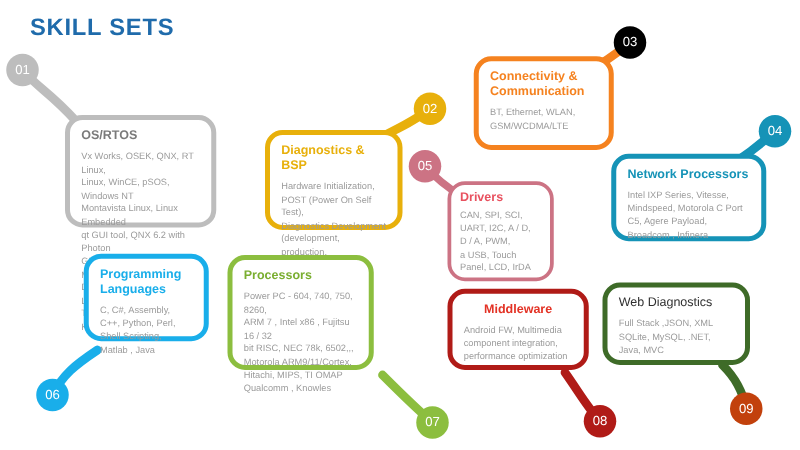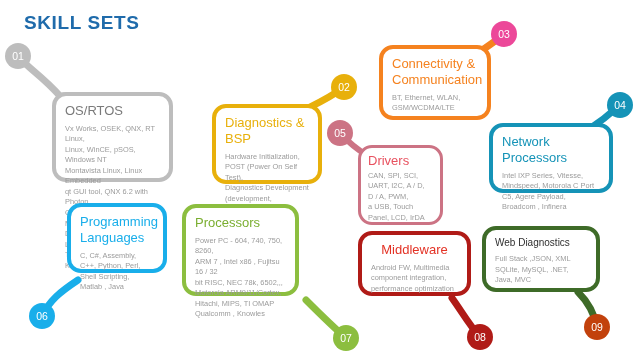--- a/index.html
+++ b/index.html
@@ -35,22 +35,22 @@
   
   .card {
     position: absolute;
     border-style: solid;
     border-radius: 14px;
     background: #ffffff;
     padding: 7px 9px 6px 9px;
     z-index: 3;
   }
   .card-title {
-    font-size: 13px;
-    font-weight: normal;
+    font-size: 10px;
+    font-weight: bold;
     line-height: 1.22;
     margin: 0 0 5px 0;
     white-space: pre-line;
   }
   .card-body {
     font-size: 7.4px;
     line-height: 1.42;
     color: #9b9b9b;
     white-space: pre-line;
   }
@@ -122,21 +122,21 @@
   <div class="badge" style="left:331px; top:74px; background:#E8B00B;">
     <span>02</span>
   </div>
 
   <div class="card" style="left:379px; top:45px; width:112px; height:75px; border-color:#F5821F; border-width:4px;">
     <div class="card-title" style="color:#F5821F;">Connectivity &amp;
 Communication</div>
     <div class="card-body">BT, Ethernet, WLAN,
 GSM/WCDMA/LTE</div>
   </div>
-  <div class="badge" style="left:491px; top:21px; background:#ec4899;text-align:right;">
+  <div class="badge" style="left:491px; top:21px; background:#000000;text-align:right;">
     <span>03</span>
   </div>
 
   <div class="card" style="left:489px; top:123px; width:124px; height:70px; border-color:#1593B7; border-width:4px;">
     <div class="card-title" style="color:#1593B7;">Network Processors</div>
     <div class="card-body">Intel IXP Series, Vitesse,
 Mindspeed, Motorola C Port
 C5, Agere Payload,
 Broadcom , Infinera</div>
   </div>

